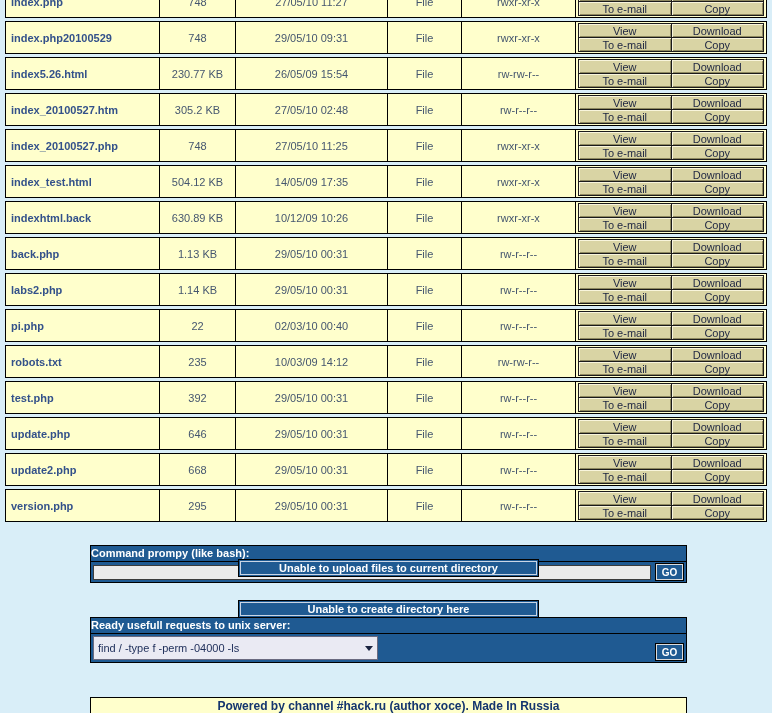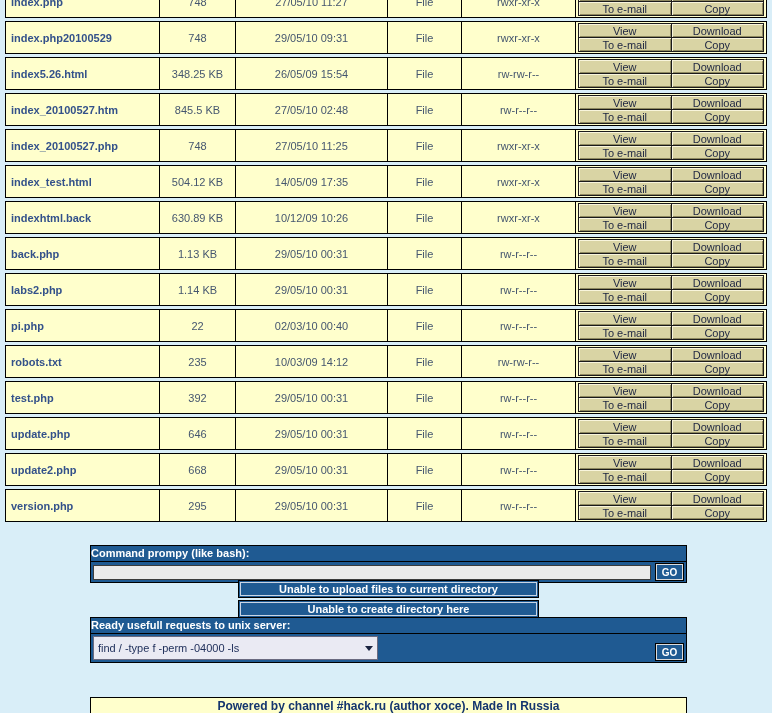--- a/index.html
+++ b/index.html
@@ -62,21 +62,21 @@
     border:1px solid #dcdcdc; box-shadow:0 0 0 1px #000;
     font-family:inherit; padding:0; line-height:13px; text-align:center; cursor:pointer;
   }
   #cmd-panel { top:545px; }
   #req-panel { top:617px; }
 
   .notice {
     position:absolute; left:238px; width:301px; box-sizing:border-box;
     border:1px solid #000; background:#1f5a92; padding:1px;
   }
-  #notice-upload { top:580px; }
+  #notice-upload { top:559px; }
   #notice-mkdir  { top:600px; }
   .notice-inner {
     border:1px solid #c9d5e5; height:12px; line-height:12px;
     text-align:center; color:#fff; font-weight:bold; font-size:11px;
     white-space:nowrap; overflow:hidden;
   }
 
   .select-box {
     width:285px; height:24px; box-sizing:border-box;
     background:#eaeaf3; border:1px solid #6a6a80;
@@ -134,39 +134,39 @@
         <button class="action-btn">To e-mail</button>
         <button class="action-btn">Copy</button>
       </div>
     </div>
   </div>
 
   <div class="file-row">
     <div class="cell name">
       <a class="fname" href="#">index5.26.html</a>
     </div>
-    <div class="cell size">348.25 KB</div>
+    <div class="cell size">230.77 KB</div>
     <div class="cell date">26/05/09 15:54</div>
     <div class="cell type">File</div>
     <div class="cell perms">rw-rw-r--</div>
     <div class="cell actions">
       <div class="btn-grid">
         <button class="action-btn">View</button>
         <button class="action-btn">Download</button>
         <button class="action-btn">To e-mail</button>
         <button class="action-btn">Copy</button>
       </div>
     </div>
   </div>
 
   <div class="file-row">
     <div class="cell name">
       <a class="fname" href="#">index_20100527.htm</a>
     </div>
-    <div class="cell size">845.5 KB</div>
+    <div class="cell size">305.2 KB</div>
     <div class="cell date">27/05/10 02:48</div>
     <div class="cell type">File</div>
     <div class="cell perms">rw-r--r--</div>
     <div class="cell actions">
       <div class="btn-grid">
         <button class="action-btn">View</button>
         <button class="action-btn">Download</button>
         <button class="action-btn">To e-mail</button>
         <button class="action-btn">Copy</button>
       </div>

